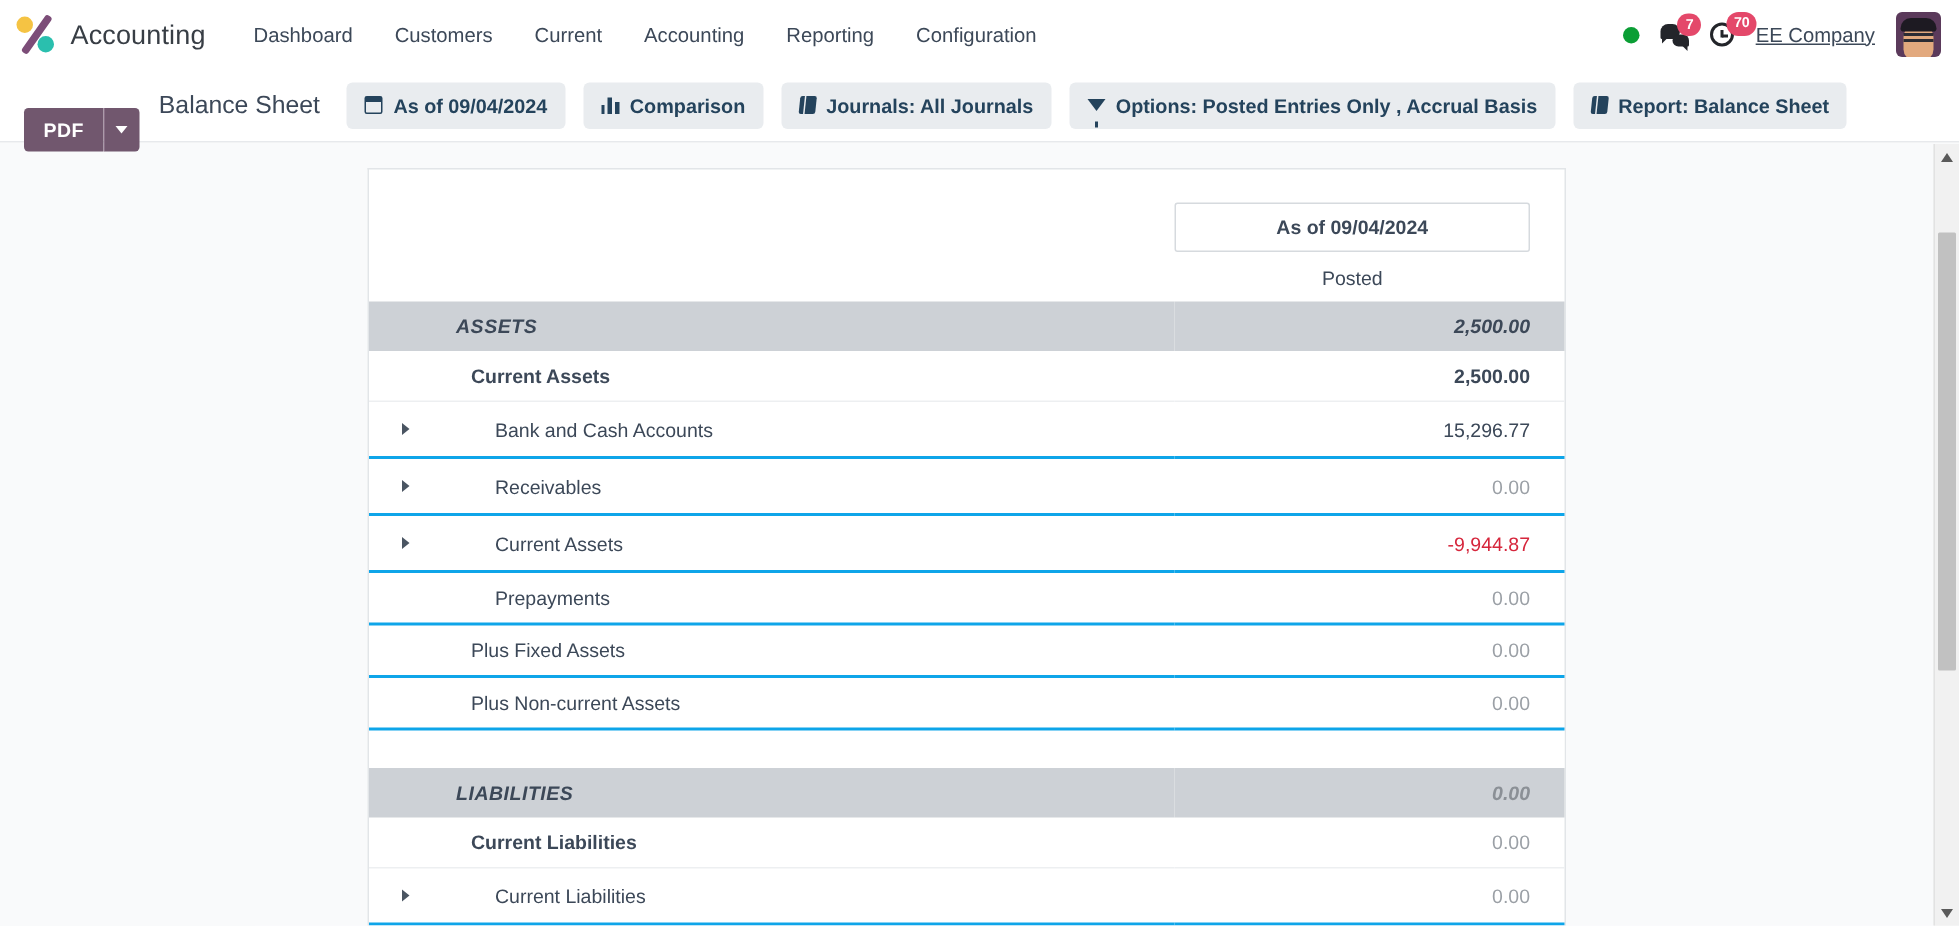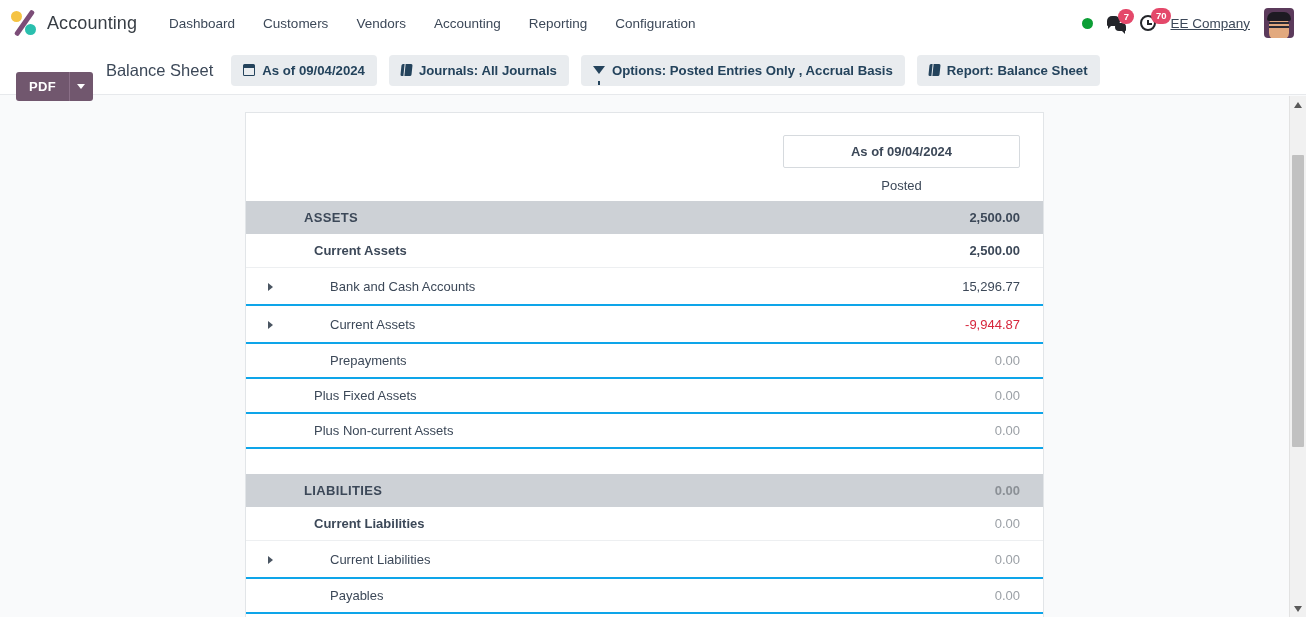--- a/index.html
+++ b/index.html
@@ -348,21 +348,21 @@
 
   .hdr-balance-cell {
     padding: 10px 23px 8px 0;
     text-align: center;
     font-size: 13px;
     color: #3C4858;
     font-weight: normal;
   }
 
   
-  tr.section-row > td { background: #CDD1D6; }
+  tr.section-row > td { background: #CDD1D6; font-style: italic; }
   tr.section-row td.sec-name {
     font-size: 13px;
     font-weight: bold;
     color: #3C4858;
     letter-spacing: .35px;
     padding: 9px 0 9px 16px;
   }
   tr.section-row td.sec-val {
     font-size: 13px;
     font-weight: bold;
@@ -468,21 +468,21 @@
       <span class="dot-y"></span>
       <span class="slash"></span>
       <span class="dot-t"></span>
     </div>
     <span class="brand-name">Accounting</span>
   </div>
 
   <div class="menu-items">
     <div class="menu-item">Dashboard</div>
     <div class="menu-item">Customers</div>
-    <div class="menu-item">Vendors</div>
+    <div class="menu-item">Current</div>
     <div class="menu-item">Accounting</div>
     <div class="menu-item">Reporting</div>
     <div class="menu-item">Configuration</div>
   </div>
 
   <div class="nav-right">
     <span class="status-dot"></span>
 
     <span class="icon-badge-wrap">
       <span class="chat-icon">
@@ -518,20 +518,28 @@
 
   <div class="report-title">Balance Sheet</div>
 
   <div class="filter-bar">
 
     <button class="filter-btn">
       <span class="ico-cal"></span>
       <span>As of 09/04/2024</span>
     </button>
 
+    <button class="filter-btn">
+      <span class="ico-bars">
+          <span></span>
+          <span></span>
+          <span></span>
+        </span>
+      <span>Comparison</span>
+    </button>
 
     <button class="filter-btn">
       <span class="ico-book"></span>
       <span>Journals: All Journals</span>
     </button>
 
     <button class="filter-btn">
       <span class="ico-funnel"></span>
       <span>Options: Posted Entries Only , Accrual Basis</span>
     </button>
@@ -575,20 +583,25 @@
             <td class="r-name">Current Assets</td>
             <td class="r-val">2,500.00</td>
           </tr>
           <tr class="acct-row">
             <td class="r-caret"><span class="caret"></span></td>
             <td class="r-name">Bank and Cash Accounts</td>
             <td class="r-val">15,296.77</td>
           </tr>
           <tr class="acct-row">
             <td class="r-caret"><span class="caret"></span></td>
+            <td class="r-name">Receivables</td>
+            <td class="r-val muted">0.00</td>
+          </tr>
+          <tr class="acct-row">
+            <td class="r-caret"><span class="caret"></span></td>
             <td class="r-name">Current Assets</td>
             <td class="r-val neg">-9,944.87</td>
           </tr>
           <tr class="acct-row">
             <td class="r-caret"></td>
             <td class="r-name">Prepayments</td>
             <td class="r-val muted">0.00</td>
           </tr>
           <tr class="acct-row">
             <td class="r-caret"></td>

